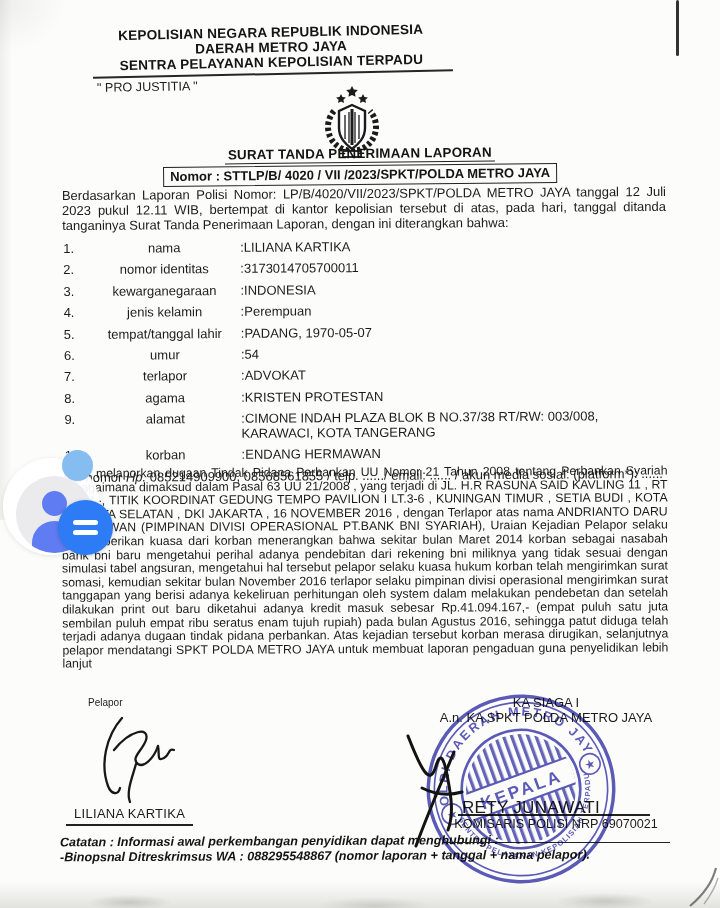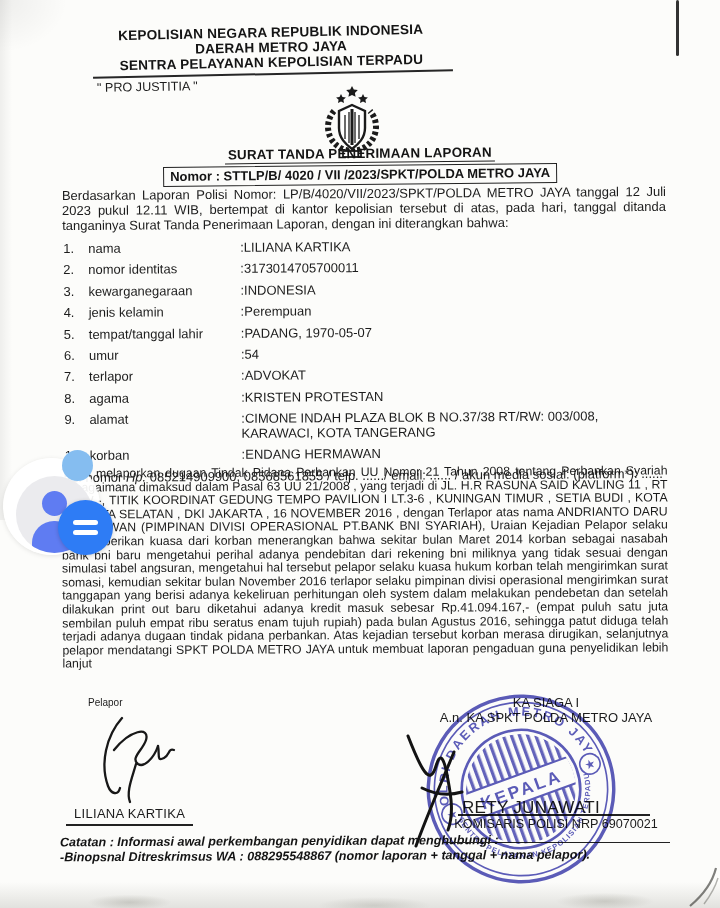--- a/index.html
+++ b/index.html
@@ -26,21 +26,21 @@
   .nomor-box { display:inline-block; border:1.7px solid #222; font-weight:bold; font-size:13px;
                padding:1px 6px 2px; margin-top:2px; color:#141414; }
 
   
   .intro { position:absolute; left:62px; top:186px; width:604px; font-size:13px;
            line-height:15.2px; text-align:justify; transform:rotate(-.4deg); }
   .fields { position:absolute; left:64px; top:240px; width:602px; font-size:13px;
             transform:rotate(-.4deg); }
   .frow { display:flex; margin-bottom:6.6px; line-height:14.8px; }
   .fno { width:25px; flex:none; }
-  .flabel { width:152px; flex:none; }
+  .flabel { width:152px; flex:none;text-align:center; }
   .fval { flex:1; }
   .f11 { line-height:14.8px; margin-top:1px; }
   .body-par { position:absolute; left:62px; top:466px; width:606px; font-size:12.3px;
               line-height:13.6px; text-align:justify; transform:rotate(-.3deg); }
   .closing { position:absolute; left:62px; top:665px; font-size:13px; }
 
   
   .sig-left-role { position:absolute; left:88px; top:697px; font-size:10px; }
   .sig-left-svg { position:absolute; left:84px; top:706px; }
   .sig-left-name { position:absolute; left:66px; top:806px; font-size:13px; letter-spacing:.3px;

